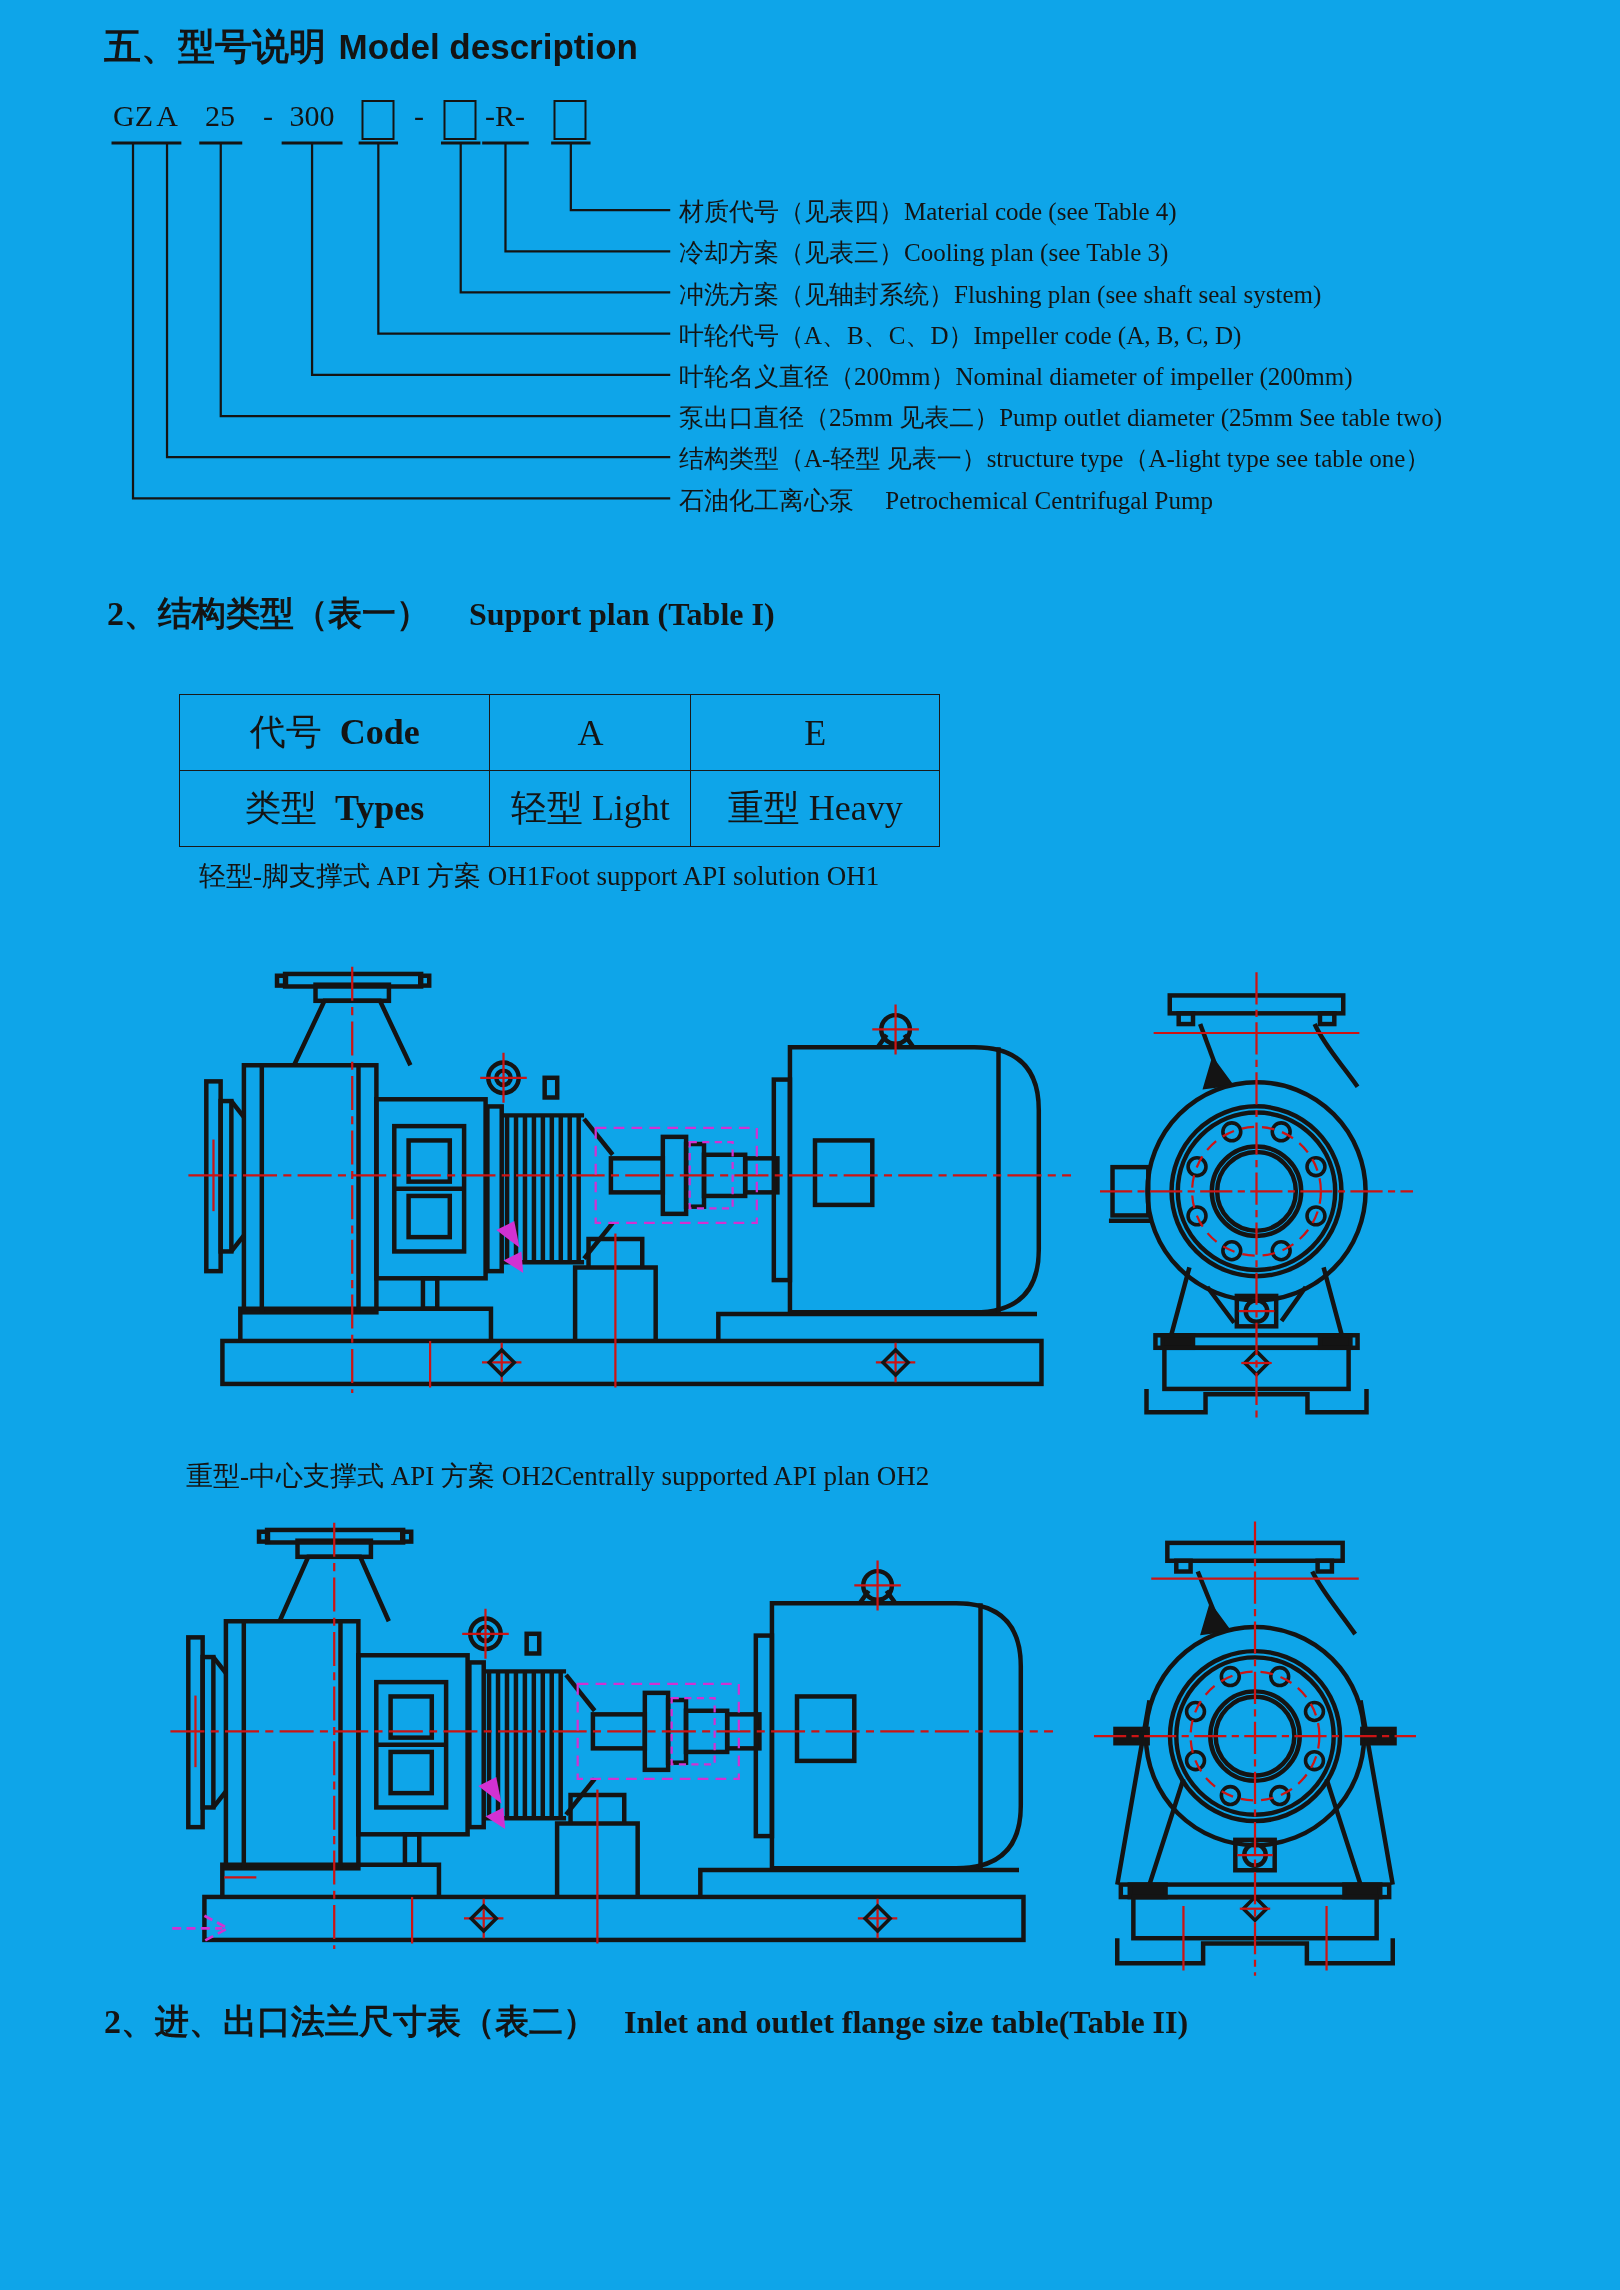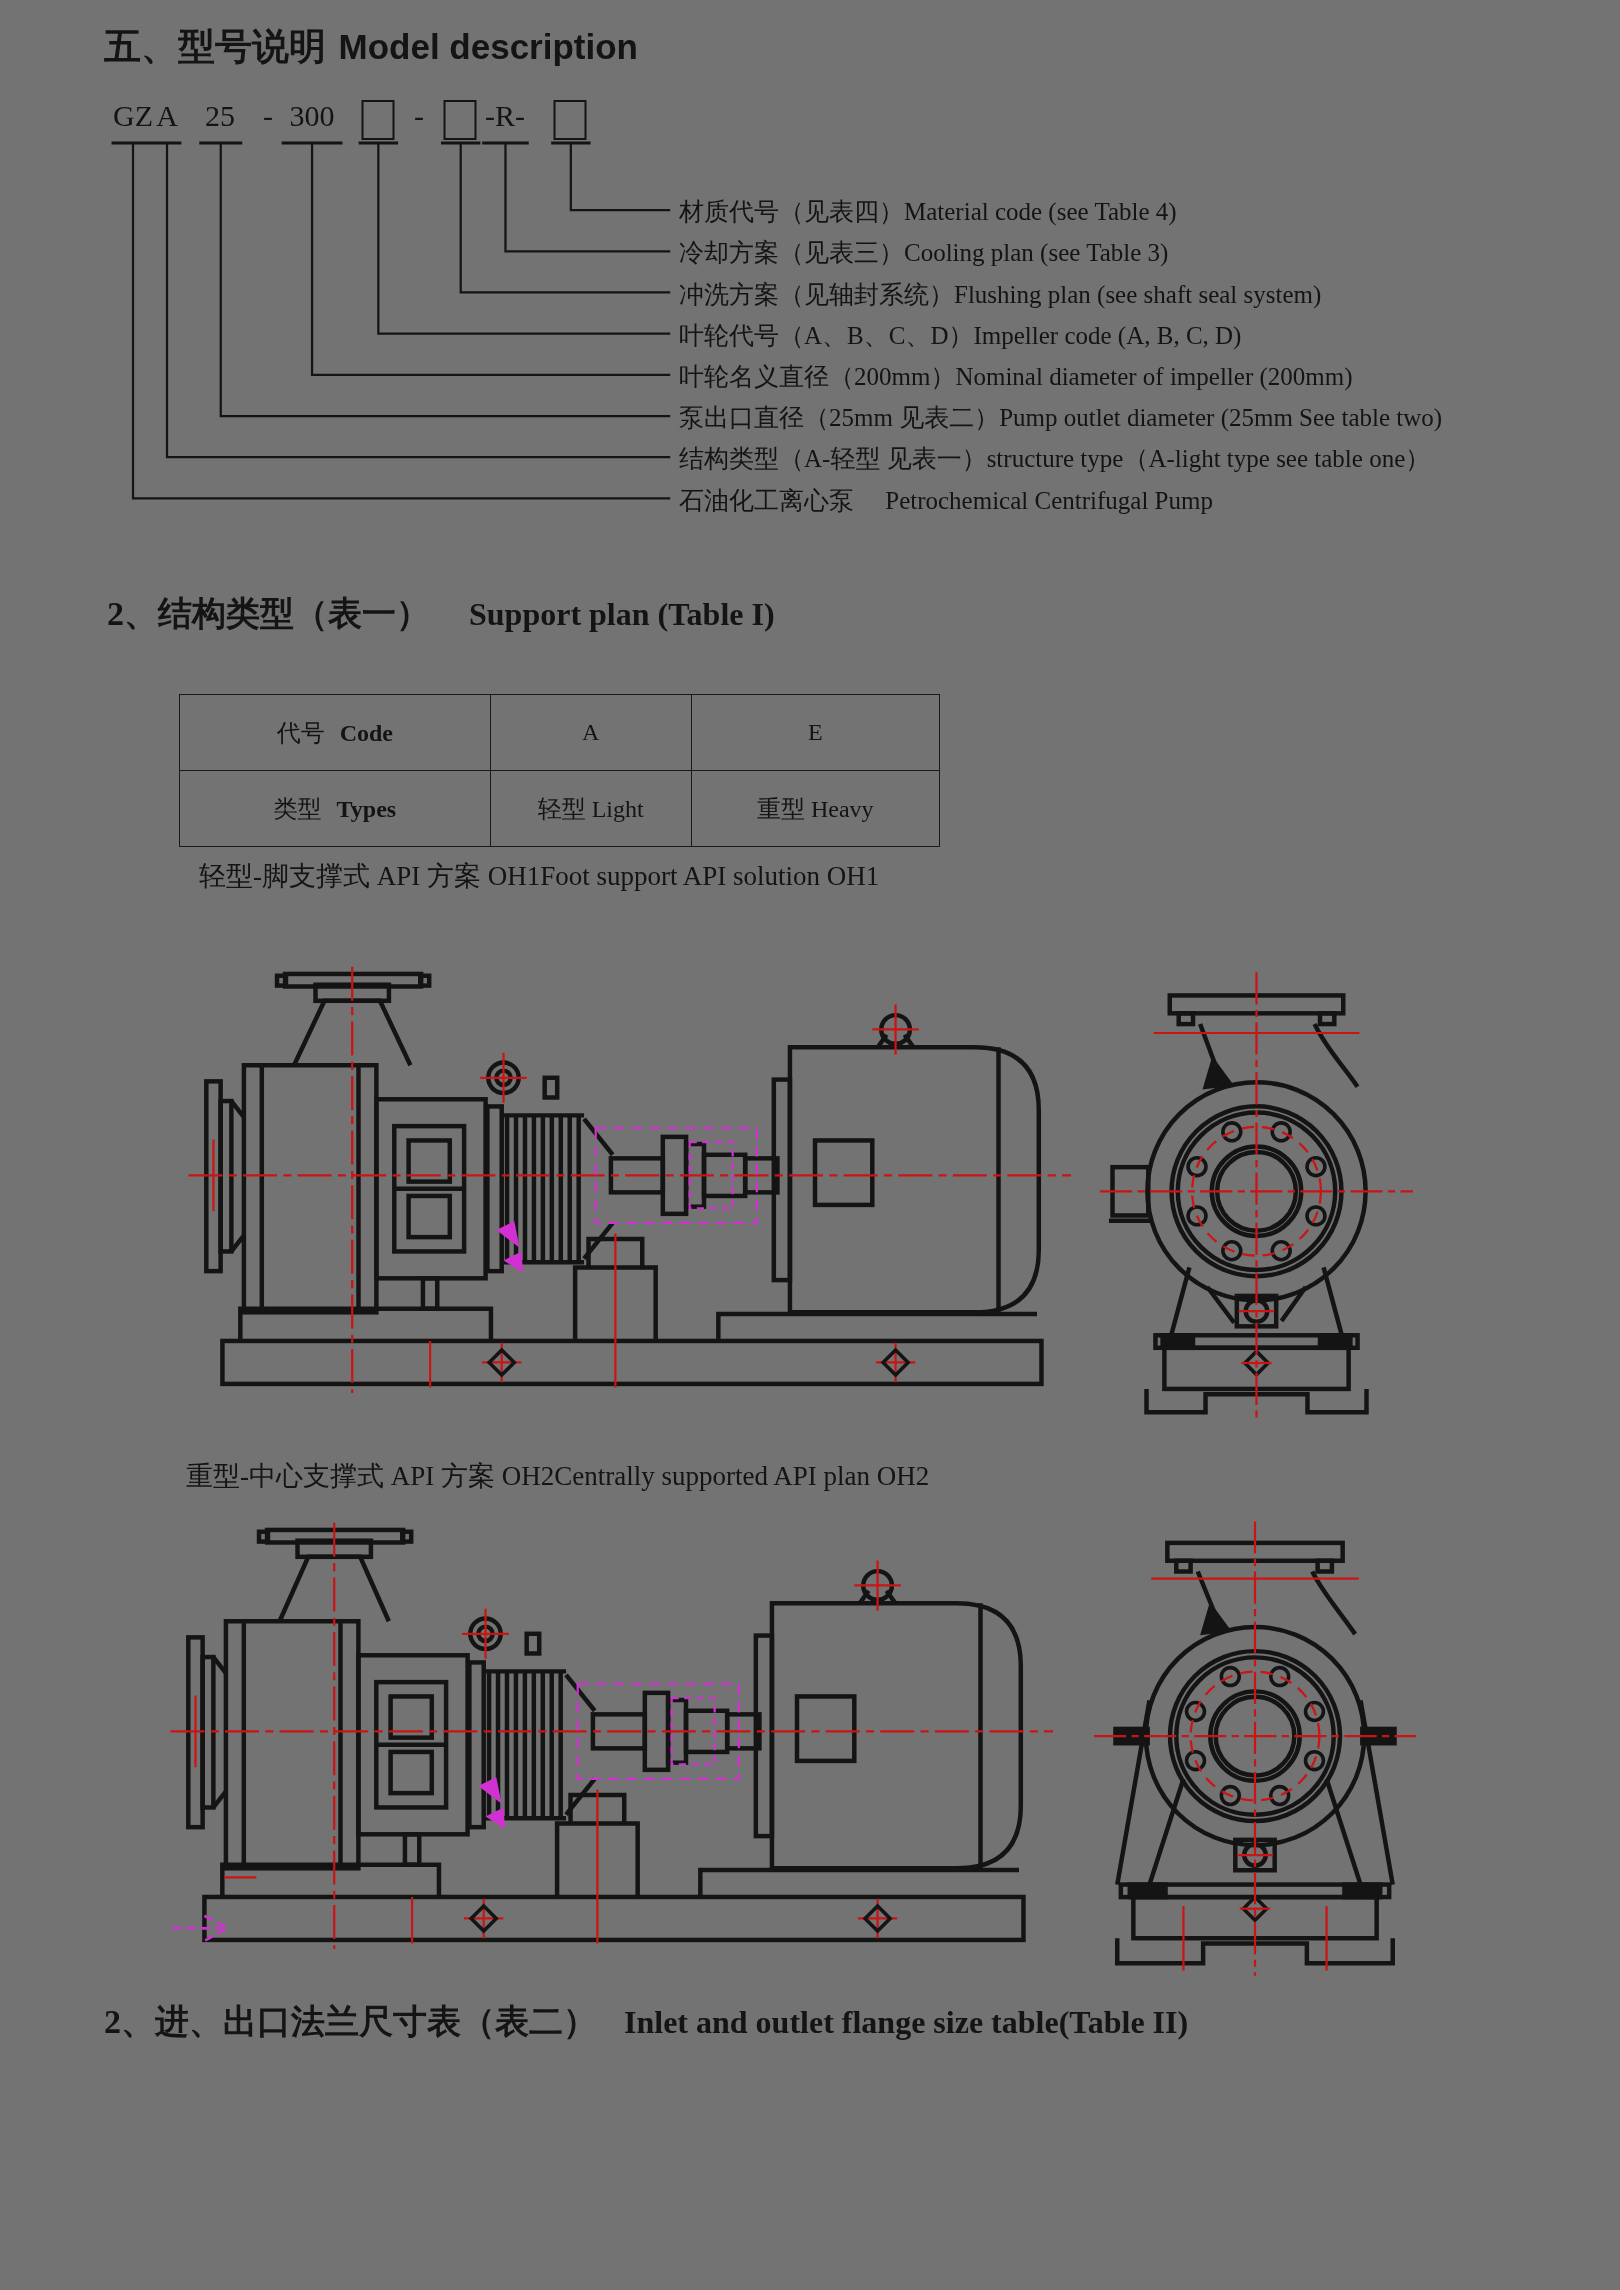--- a/index.html
+++ b/index.html
@@ -1,28 +1,28 @@
 <!DOCTYPE html>
 <html style="font-size:14.3px"><head>
 <meta charset="utf-8">
 <style>
   html,body{margin:0;padding:0;background:#ffffff;}
-  .page{position:relative;width:1620px;height:2291px;background:#737373;overflow:hidden;
+  .page{position:relative;width:1620px;height:2291px;background:#0ea5e9;overflow:hidden;
         font-family:"Liberation Serif","DejaVu Serif",serif;color:#141414;}
   .abs{position:absolute;white-space:nowrap;}
   .page-title{left:104px;top:21.5px;font-family:"Liberation Sans","DejaVu Sans",sans-serif;
               font-weight:700;font-size:37px;}
   .page-title .en{margin-left:12.5px;font-size:35px;}
   .code-item{top:99px;font-size:30px;transform:translateX(-50%);}
   .code-box{top:100px;width:29px;height:36px;border:2.7px solid #141414;transform:translateX(-50%);}
   .desc-line{left:679px;font-size:25px;}
   .sec-head{font-weight:700;font-size:34px;}
   .sec-head .en{margin-left:39px;font-size:32px;}
   .tbl{left:179px;top:694px;width:761px;border:1.8px solid #1a1a1a;border-collapse:collapse;
-       font-size:24px;text-align:center;}
+       font-size:36px;text-align:center;}
   .tbl td{border:1.8px solid #1a1a1a;height:73px;vertical-align:middle;}
   .tbl .c1{width:310px;} .tbl .c2{width:199px;} .tbl .c3{width:247px;}
   .bold{font-weight:700;}
   .caption{font-size:27px;}
   .caption .en{}
   svg{display:block;}
 </style>
 </head>
 <body>
 

